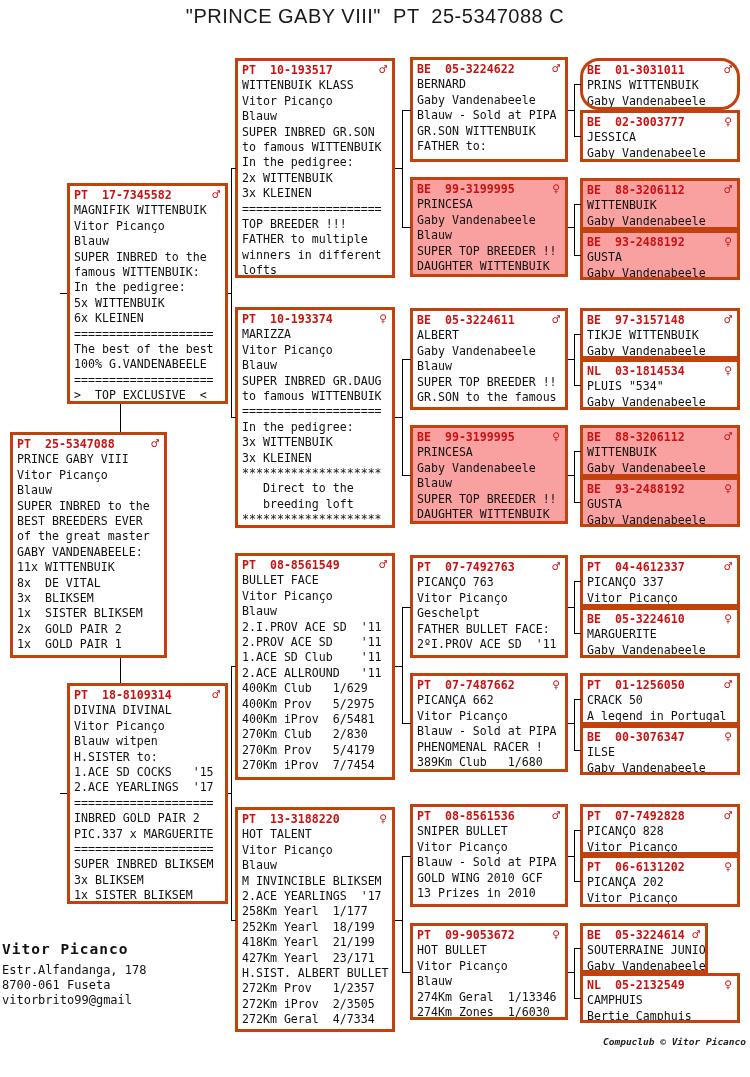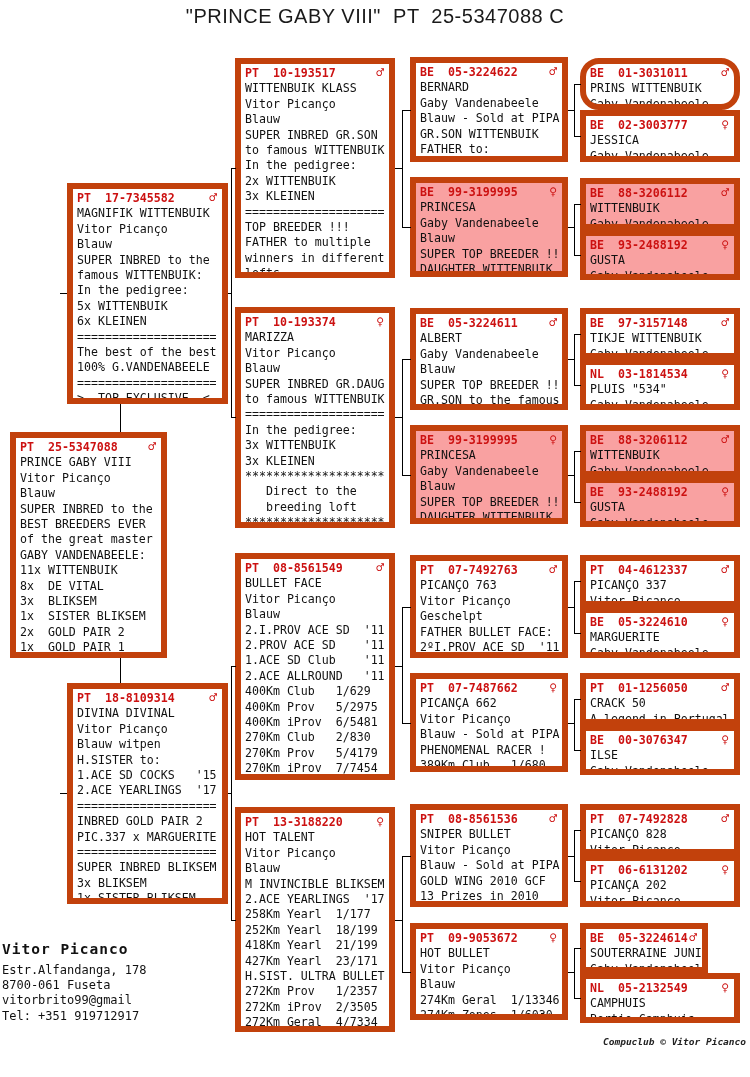--- a/index.html
+++ b/index.html
@@ -14,21 +14,21 @@
   #title {
     position: absolute; top: 5px; left: 0; width: 750px;
     text-align: center;
     font-family: "Liberation Sans", sans-serif;
     font-size: 20px; letter-spacing: .5px; color: #1a1a1a;
     white-space: pre;
   }
   .box {
     position: absolute;
     background: #ffffff;
-    border: 6px solid #c2410c;
+    border: 3px solid #c2410c;
     font-size: 11.6px;
     line-height: 15.4px;
     padding: 2px 3px 0 4px;
     overflow: hidden;
     color: #111;
   }
   .box.pink { background: #f9a1a1; }
   .hdr {
     display: flex; justify-content: space-between; align-items: flex-start;
     font-weight: bold;
@@ -178,21 +178,21 @@
         </div>
         <div class="ln">HOT TALENT</div>
         <div class="ln">Vitor Picanço</div>
         <div class="ln">Blauw</div>
         <div class="ln">M INVINCIBLE BLIKSEM</div>
         <div class="ln">2.ACE YEARLINGS  '17</div>
         <div class="ln">258Km Yearl  1/177</div>
         <div class="ln">252Km Yearl  18/199</div>
         <div class="ln">418Km Yearl  21/199</div>
         <div class="ln">427Km Yearl  23/171</div>
-        <div class="ln">H.SIST. ULTRA BULLET</div>
+        <div class="ln">H.SIST. ALBERT BULLET</div>
         <div class="ln">272Km Prov   1/2357</div>
         <div class="ln">272Km iProv  2/3505</div>
         <div class="ln">272Km Geral  4/7334</div>
       </div>
       <div class="box" style="left: 410px; top: 57px; width: 158px; height: 105px;">
         <div class="hdr">
           <span class="ring">BE  05-3224622</span>
           <span class="sex">♂</span>
         </div>
         <div class="ln">BERNARD</div>
@@ -468,17 +468,16 @@
       <div class="cline" style="left: 574px; top: 881px; width: 7px; height: 1px;"></div>
       <div class="cline" style="left: 574px; top: 948px; width: 7px; height: 1px;"></div>
       <div class="cline" style="left: 574px; top: 998px; width: 7px; height: 1px;"></div>
     </div>
 
   <div id="contact">
     <div class="cname">Vitor Picanco</div>
     <div class="cline2">Estr.Alfandanga, 178</div>
     <div class="cline2">8700-061 Fuseta</div>
     <div class="cline2">vitorbrito99@gmail</div>
-    <div class="cline2">Tel: +351 919712917</div>
   </div>
 
   <div id="footer">Compuclub © Vitor Picanco</div>
 </div>
 
 </body></html>

